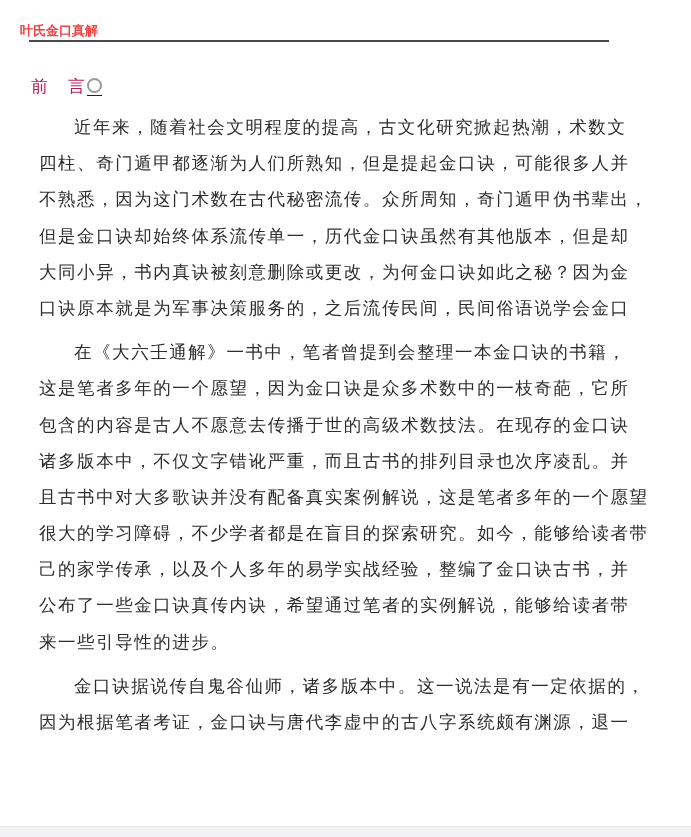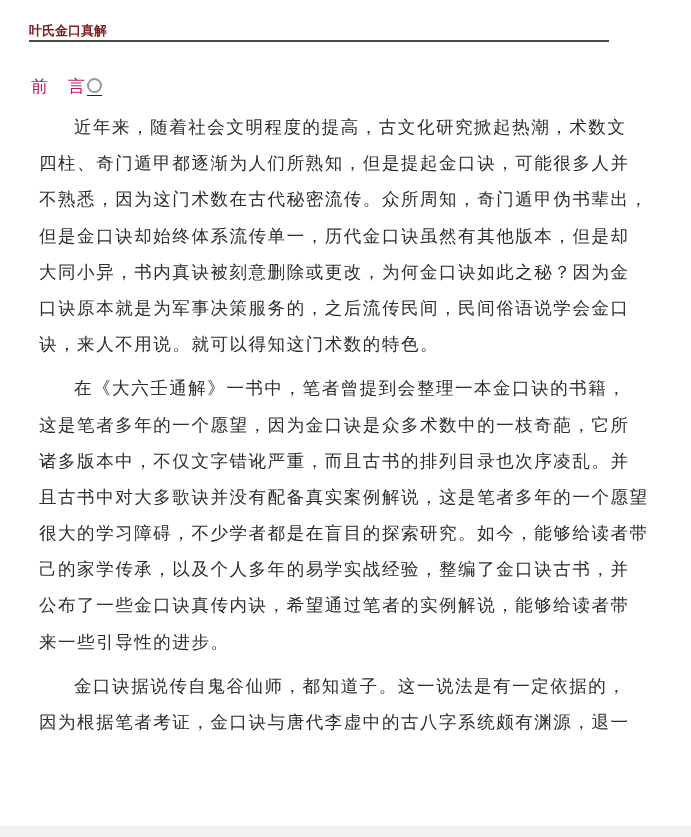--- a/index.html
+++ b/index.html
@@ -1,23 +1,23 @@
 <!DOCTYPE html>
 <html><head>
 <meta charset="utf-8">
 <style>
   html, body { margin: 0; padding: 0; }
   body {
     width: 691px; height: 837px; background: #ffffff; position: relative; overflow: hidden;
     font-family: "DejaVu Serif", "Liberation Serif", serif; color: #2a2a2a;
   }
   .running-header {
-    position: absolute; left: 29px; top: 22px; width: 580px;
+    position: absolute; left: 20px; top: 22px; width: 580px;
     font-family: "DejaVu Sans", "Liberation Sans", sans-serif;
-    font-size: 13px; font-weight: bold; color: #7f1d1d; letter-spacing: 0px;
+    font-size: 13px; font-weight: bold; color: #ef4444; letter-spacing: 0px;
   }
   .header-rule {
     position: absolute; left: 29px; top: 40px; width: 580px; height: 2px; background: #4a4a4a;
   }
   .section-title {
     position: absolute; left: 31px; top: 75px; font-size: 17px; color: #be185d;
     font-family: "DejaVu Sans", "Liberation Sans", sans-serif;
   }
   .section-title .gap { display: inline-block; width: 20px; }
   .note-mark {
@@ -52,31 +52,31 @@
 </div>
 
 <div class="body-text">
   <div class="para">
     <span class="line indent">近年来，随着社会文明程度的提高，古文化研究掀起热潮，术数文</span>
     <span class="line">四柱、奇门遁甲都逐渐为人们所熟知，但是提起金口诀，可能很多人并</span>
     <span class="line">不熟悉，因为这门术数在古代秘密流传。众所周知，奇门遁甲伪书辈出，</span>
     <span class="line">但是金口诀却始终体系流传单一，历代金口诀虽然有其他版本，但是却</span>
     <span class="line">大同小异，书内真诀被刻意删除或更改，为何金口诀如此之秘？因为金</span>
     <span class="line">口诀原本就是为军事决策服务的，之后流传民间，民间俗语说学会金口</span>
-    <span class="line">诀，来人不用说。就可以得知这门术数的特色。</span>
   </div>
   <div class="para">
     <span class="line indent">在《大六壬通解》一书中，笔者曾提到会整理一本金口诀的书籍，</span>
     <span class="line">这是笔者多年的一个愿望，因为金口诀是众多术数中的一枝奇葩，它所</span>
+    <span class="line">包含的内容是古人不愿意去传播于世的高级术数技法。在现存的金口诀</span>
     <span class="line">诸多版本中，不仅文字错讹严重，而且古书的排列目录也次序凌乱。并</span>
     <span class="line">且古书中对大多歌诀并没有配备真实案例解说，这是笔者多年的一个愿望</span>
     <span class="line">很大的学习障碍，不少学者都是在盲目的探索研究。如今，能够给读者带</span>
     <span class="line">己的家学传承，以及个人多年的易学实战经验，整编了金口诀古书，并</span>
     <span class="line">公布了一些金口诀真传内诀，希望通过笔者的实例解说，能够给读者带</span>
     <span class="line">来一些引导性的进步。</span>
   </div>
   <div class="para">
-    <span class="line indent">金口诀据说传自鬼谷仙师，都知道子。这一说法是有一定依据的，</span>
+    <span class="line indent">金口诀据说传自鬼谷仙师，诸多版本中。这一说法是有一定依据的，</span>
     <span class="line">因为根据笔者考证，金口诀与唐代李虚中的古八字系统颇有渊源，退一</span>
   </div>
 </div>
 
 <div class="bottom-strip"></div>
 
 </body></html>

